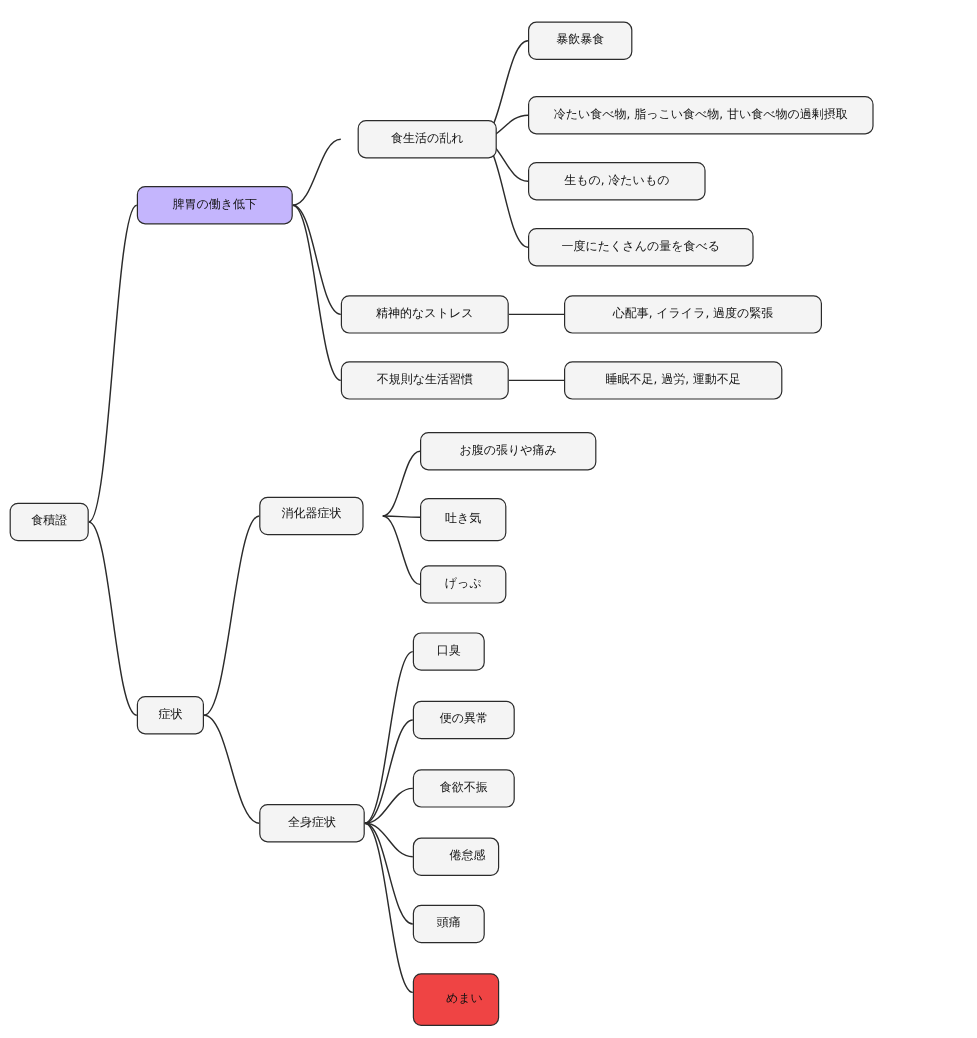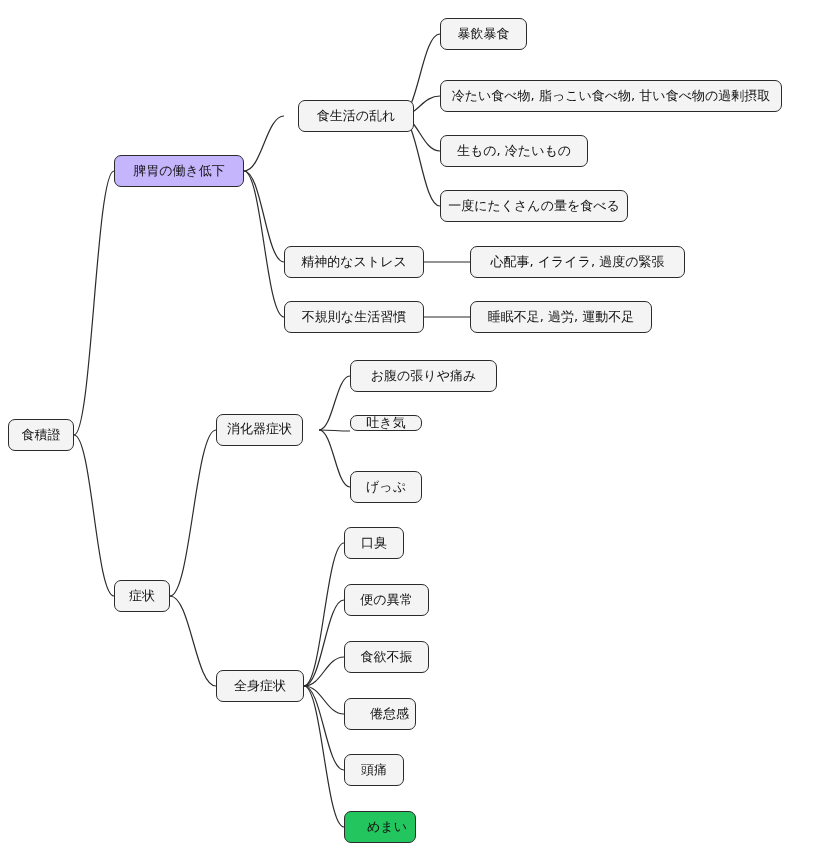--- a/index.html
+++ b/index.html
@@ -25,21 +25,21 @@
   .node {
     position: absolute;
     box-sizing: border-box;
     display: flex;
     align-items: center;
     justify-content: center;
     background: #f4f4f4;
     border: 1px solid #2b2b2b;
     border-radius: 7px;
     color: #111111;
-    font-size: 13px;
+    font-size: 10px;
     line-height: 1.2;
     white-space: nowrap;
     padding: 0 9px;
   }
 </style>
 </head>
 <body>
 
 <div id="mindmap">
   <svg id="edges">
@@ -72,21 +72,21 @@
       </div>
       <div class="node" style="left: 114px; top: 155px; width: 130px; height: 32px; background: #c4b5fd; border-color: rgb(43, 43, 43);">
         <span>脾胃の働き低下</span>
       </div>
       <div class="node" style="left: 284px; top: 100px; width: 116px; height: 32px; background: rgb(244, 244, 244); border-color: rgb(43, 43, 43); margin-left: 14px;">
         <span>食生活の乱れ</span>
       </div>
       <div class="node" style="left: 440px; top: 18px; width: 87px; height: 32px; background: rgb(244, 244, 244); border-color: rgb(43, 43, 43);">
         <span>暴飲暴食</span>
       </div>
-      <div class="node" style="left: 440px; top: 80px; width: 342px; height: 32px; background: rgb(244, 244, 244); border-color: rgb(43, 43, 43);">
+      <div class="node" style="left: 440px; top: 80px; width: 288px; height: 32px; background: rgb(244, 244, 244); border-color: rgb(43, 43, 43);">
         <span>冷たい食べ物, 脂っこい食べ物, 甘い食べ物の過剰摂取</span>
       </div>
       <div class="node" style="left: 440px; top: 135px; width: 148px; height: 32px; background: rgb(244, 244, 244); border-color: rgb(43, 43, 43);">
         <span>生もの, 冷たいもの</span>
       </div>
       <div class="node" style="left: 440px; top: 190px; width: 188px; height: 32px; background: rgb(244, 244, 244); border-color: rgb(43, 43, 43);">
         <span>一度にたくさんの量を食べる</span>
       </div>
       <div class="node" style="left: 284px; top: 246px; width: 140px; height: 32px; background: rgb(244, 244, 244); border-color: rgb(43, 43, 43);">
         <span>精神的なストレス</span>
@@ -102,21 +102,21 @@
       </div>
       <div class="node" style="left: 114px; top: 580px; width: 56px; height: 32px; background: rgb(244, 244, 244); border-color: rgb(43, 43, 43);">
         <span>症状</span>
       </div>
       <div class="node" style="left: 216px; top: 414px; width: 87px; height: 32px; background: rgb(244, 244, 244); border-color: rgb(43, 43, 43); font-family: Liberation Mono, monospace;">
         <span>消化器症状</span>
       </div>
       <div class="node" style="left: 350px; top: 360px; width: 147px; height: 32px; background: rgb(244, 244, 244); border-color: rgb(43, 43, 43);">
         <span>お腹の張りや痛み</span>
       </div>
-      <div class="node" style="left: 350px; top: 415px; width: 72px; height: 16px; background: rgb(244, 244, 244); border-color: rgb(43, 43, 43);">
+      <div class="node" style="left: 350px; top: 415px; width: 72px; height: 36px; background: rgb(244, 244, 244); border-color: rgb(43, 43, 43);">
         <span>吐き気</span>
       </div>
       <div class="node" style="left: 350px; top: 471px; width: 72px; height: 32px; background: rgb(244, 244, 244); border-color: rgb(43, 43, 43);">
         <span>げっぷ</span>
       </div>
       <div class="node" style="left: 216px; top: 670px; width: 88px; height: 32px; background: rgb(244, 244, 244); border-color: rgb(43, 43, 43);">
         <span>全身症状</span>
       </div>
       <div class="node" style="left: 344px; top: 527px; width: 60px; height: 32px; background: rgb(244, 244, 244); border-color: rgb(43, 43, 43); justify-content: center;">
         <span>口臭</span>
@@ -126,17 +126,17 @@
       </div>
       <div class="node" style="left: 344px; top: 641px; width: 85px; height: 32px; background: rgb(244, 244, 244); border-color: rgb(43, 43, 43);">
         <span>食欲不振</span>
       </div>
       <div class="node" style="left: 344px; top: 698px; width: 72px; height: 32px; background: rgb(244, 244, 244); border-color: rgb(43, 43, 43); padding-left: 28px;">
         <span>倦怠感</span>
       </div>
       <div class="node" style="left: 344px; top: 754px; width: 60px; height: 32px; background: rgb(244, 244, 244); border-color: rgb(43, 43, 43);">
         <span>頭痛</span>
       </div>
-      <div class="node" style="left: 344px; top: 811px; width: 72px; height: 32px; background: #22c55e; border-color: rgb(43, 43, 43); padding-left: 23px;">
+      <div class="node" style="left: 344px; top: 811px; width: 72px; height: 44px; background: #ef4444; border-color: rgb(43, 43, 43); padding-left: 23px;">
         <span>めまい</span>
       </div>
     </div>
 </div>
 
 </body></html>

